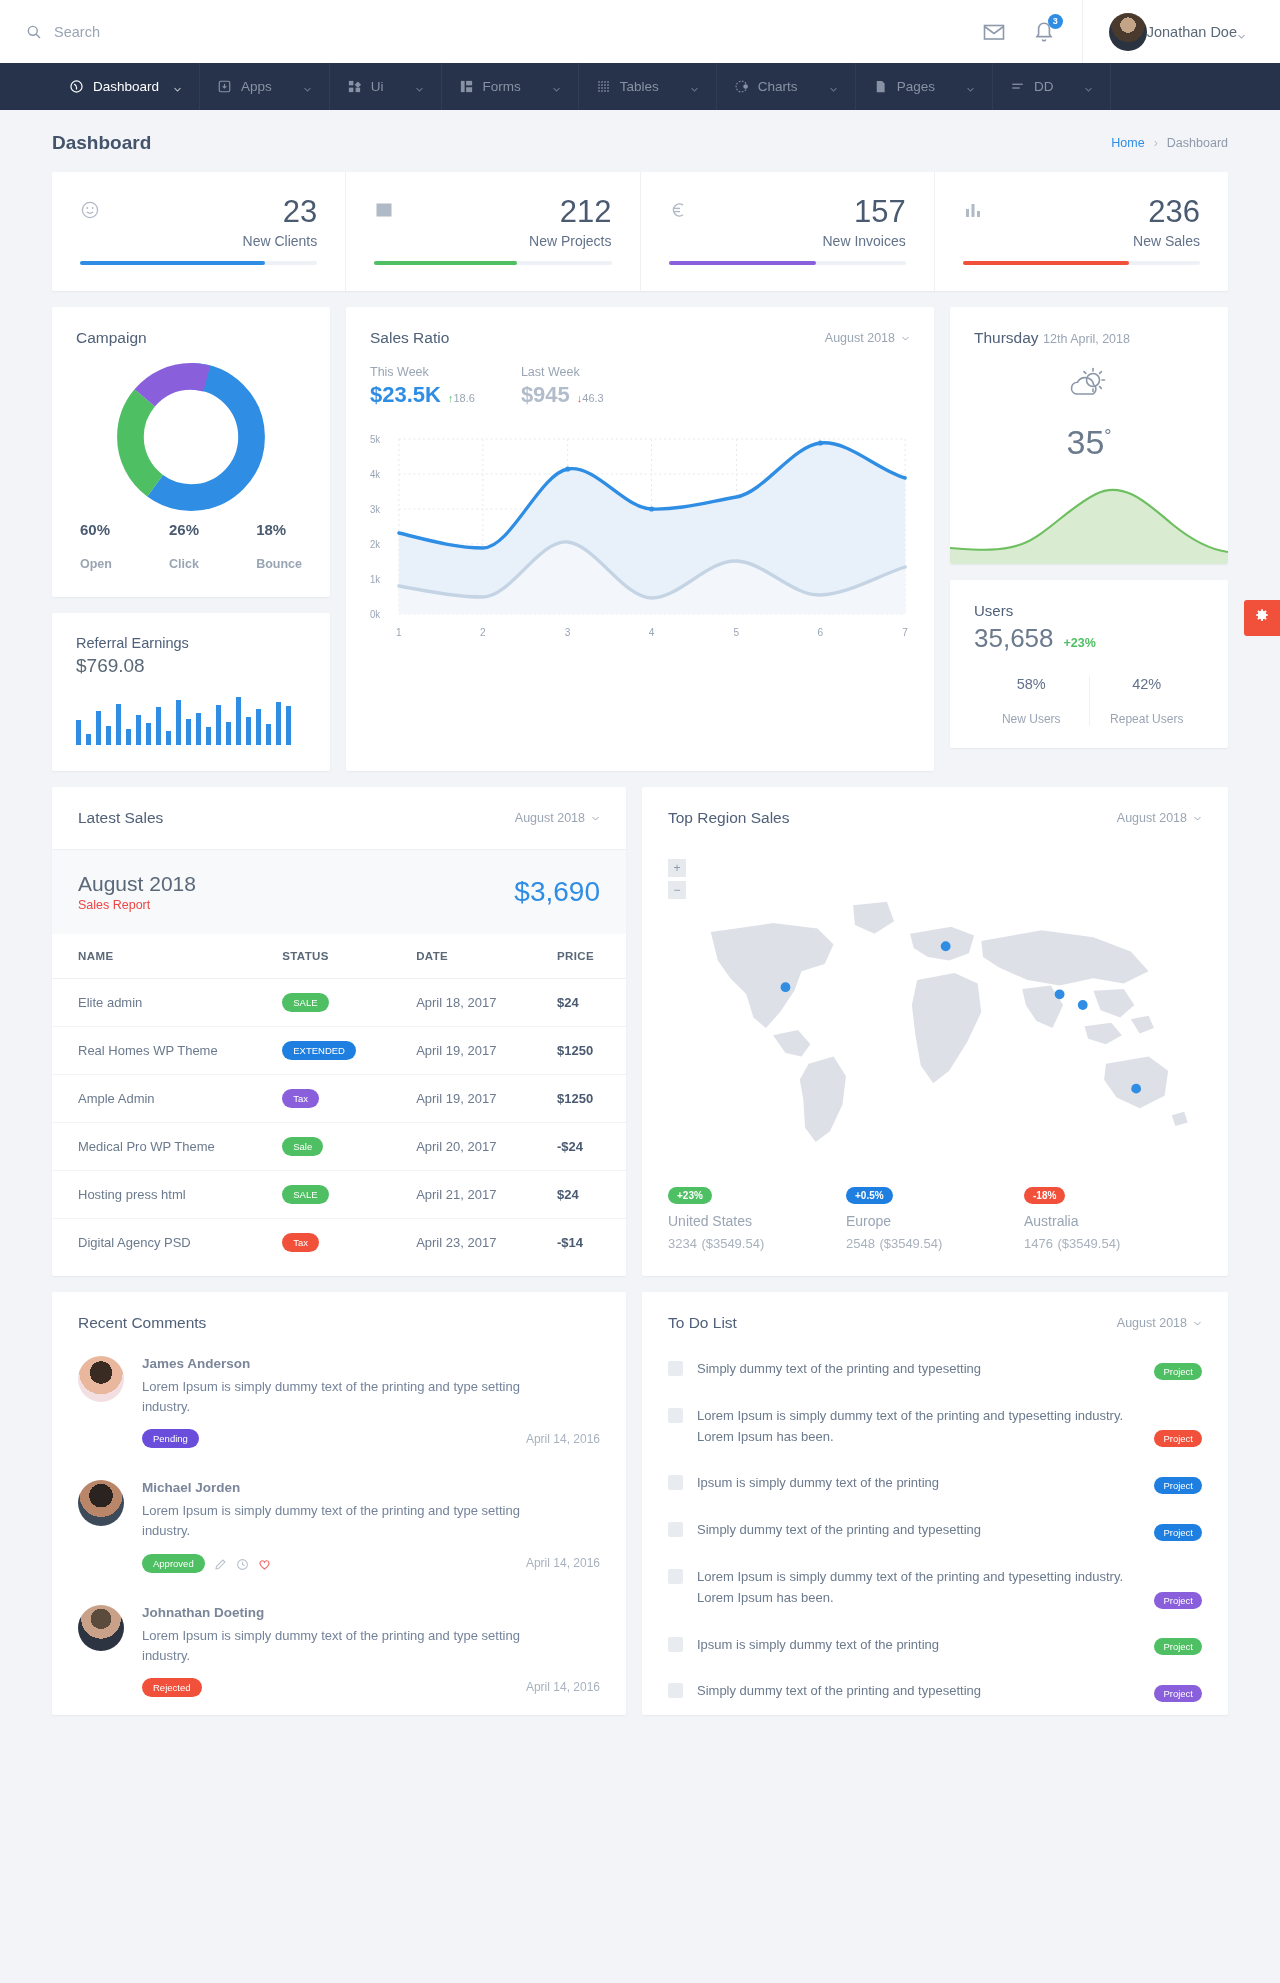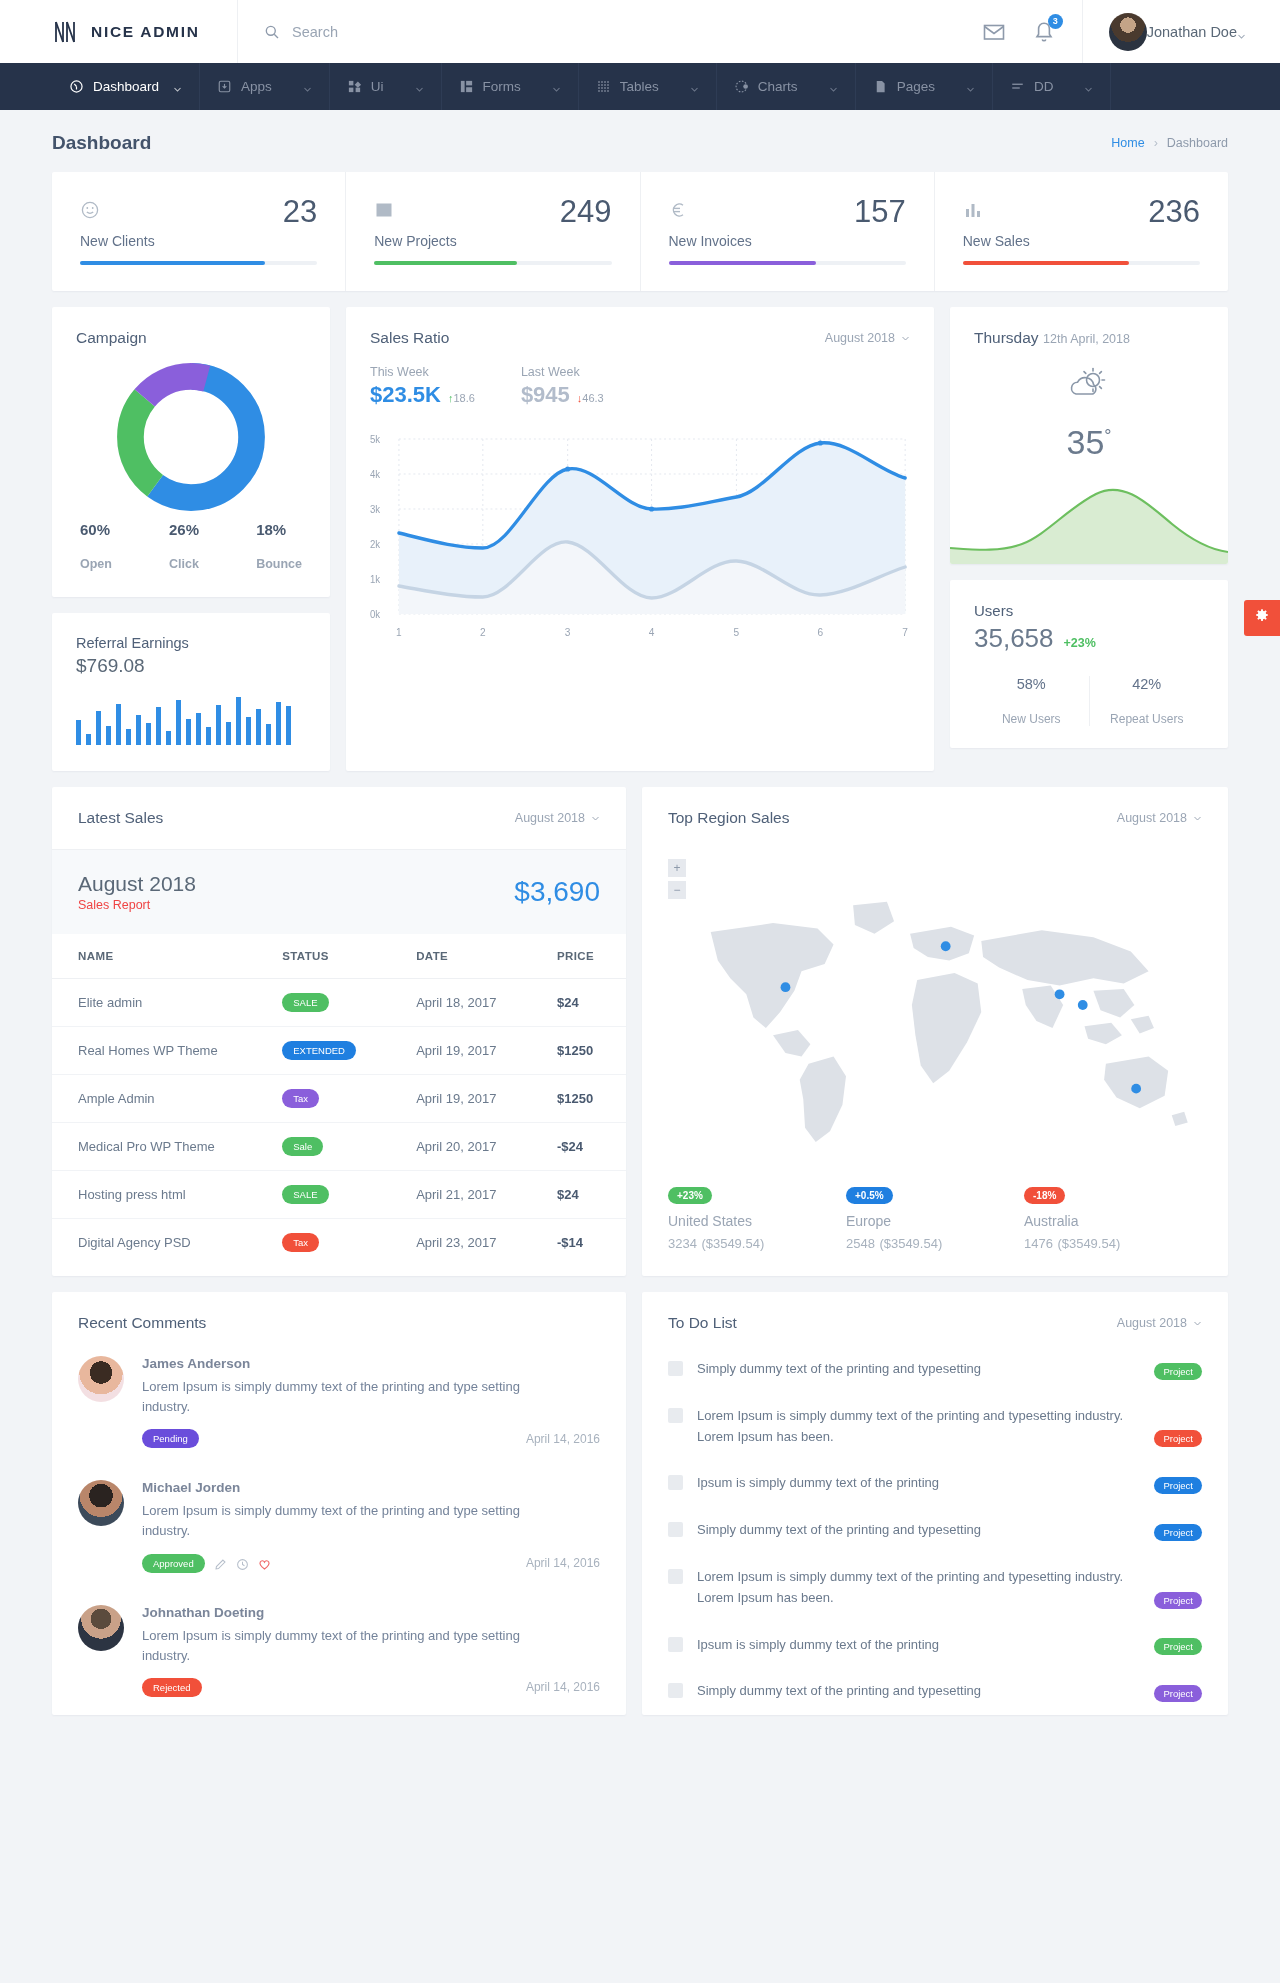--- a/index.html
+++ b/index.html
@@ -62,21 +62,21 @@
   .page-head { display: flex; align-items: center; justify-content: space-between; padding: 22px 0 18px; }
   .page-title { font-size: 19px; font-weight: 700; color: #43536b; }
   .crumbs { font-size: 12.5px; color: #8e9aab; display: flex; align-items: center; gap: 9px; }
   .crumbs a { color: #2f8de4; text-decoration: none; }
   .crumb-sep { color: #b6bfcb; }
 
   .card { background: #fff; border-radius: 2px; box-shadow: 0 1px 2px rgba(55,70,95,.06); }
   .row { display: flex; gap: 16px; margin-bottom: 16px; }
 
   
-  .stats { display: flex; background: #fff; border-radius: 2px; box-shadow: 0 1px 2px rgba(55,70,95,.06); margin-bottom: 16px; }
+  .stats { display: flex; background: #fff; border-radius: 2px; box-shadow: 0 1px 2px rgba(55,70,95,.06); margin-bottom: 16px; text-align: right; }
   .stat { flex: 1; padding: 24px 28px 26px; border-right: 1px solid #eef0f3; }
   .stat:last-child { border-right: 0; }
   .stat-top { display: flex; align-items: flex-start; justify-content: space-between; }
   .stat-ico { width: 20px; height: 20px; color: #b0bac6; margin-top: 4px; }
   .stat-num { font-size: 31px; font-weight: 300; color: #4a5a70; line-height: 1; }
   .stat-label { font-size: 14px; color: #62728a; margin-top: 6px; }
   .bar-track { height: 4px; border-radius: 3px; background: #eef1f5; margin-top: 12px; }
   .bar-fill { height: 4px; border-radius: 3px; }
 
   
@@ -190,33 +190,20 @@
     position: absolute; right: 0; top: 600px; width: 36px; height: 36px;
     background: #f1503a; color: #fff; display: flex; align-items: center;
     justify-content: center; cursor: pointer; border-radius: 3px 0 0 3px;
   }
   .settings-tab svg { width: 16px; height: 16px; }
 </style>
 </head>
 <body>
 
 <div class="topbar">
-  <div class="brand">
-    <span class="brand-mark">
-      <svg viewBox="0 0 26 26" fill="none" stroke="currentColor" stroke-width="1.8">
-        <path d="M4 3 L4 23"></path>
-          <path d="M11 3 L11 23"></path>
-          <path d="M4 3 L11 23"></path>
-        <path d="M15 3 L15 23"></path>
-          <path d="M22 3 L22 23"></path>
-          <path d="M15 3 L22 23"></path>
-      </svg>
-    </span>
-    <span class="brand-text">NICE ADMIN</span>
-  </div>
   <div class="search-wrap">
     <span class="search-icon">
       <svg viewBox="0 0 20 20" fill="none" stroke="currentColor" stroke-width="1.7">
         <circle cx="8.5" cy="8.5" r="5.6"></circle>
           <path d="M12.8 12.8 L17.5 17.5"></path>
       </svg>
     </span>
     <input class="search-input" placeholder="Search" style="">
   </div>
   <div class="topbar-right">
@@ -411,21 +398,21 @@
         <div class="bar-fill" style="width:78%;background:#2f8de4"></div>
       </div>
     </div>
     <div class="stat">
       <div class="stat-top">
         <span class="stat-ico">
           <svg viewBox="0 0 20 20" fill="currentColor">
               <path d="M2.5 3.5 h15 v13 h-15 Z M5 13.5 l3.2-4 2.6 3 2-2.2 2.2 3.2 Z"></path>
             </svg>
         </span>
-        <span class="stat-num">249</span>
+        <span class="stat-num">212</span>
       </div>
       <div class="stat-label">New Projects</div>
       <div class="bar-track">
         <div class="bar-fill" style="width:60%;background:#4fbf63"></div>
       </div>
     </div>
     <div class="stat">
       <div class="stat-top">
         <span class="stat-ico">
           <svg viewBox="0 0 20 20" fill="none" stroke="currentColor" stroke-width="1.4">

